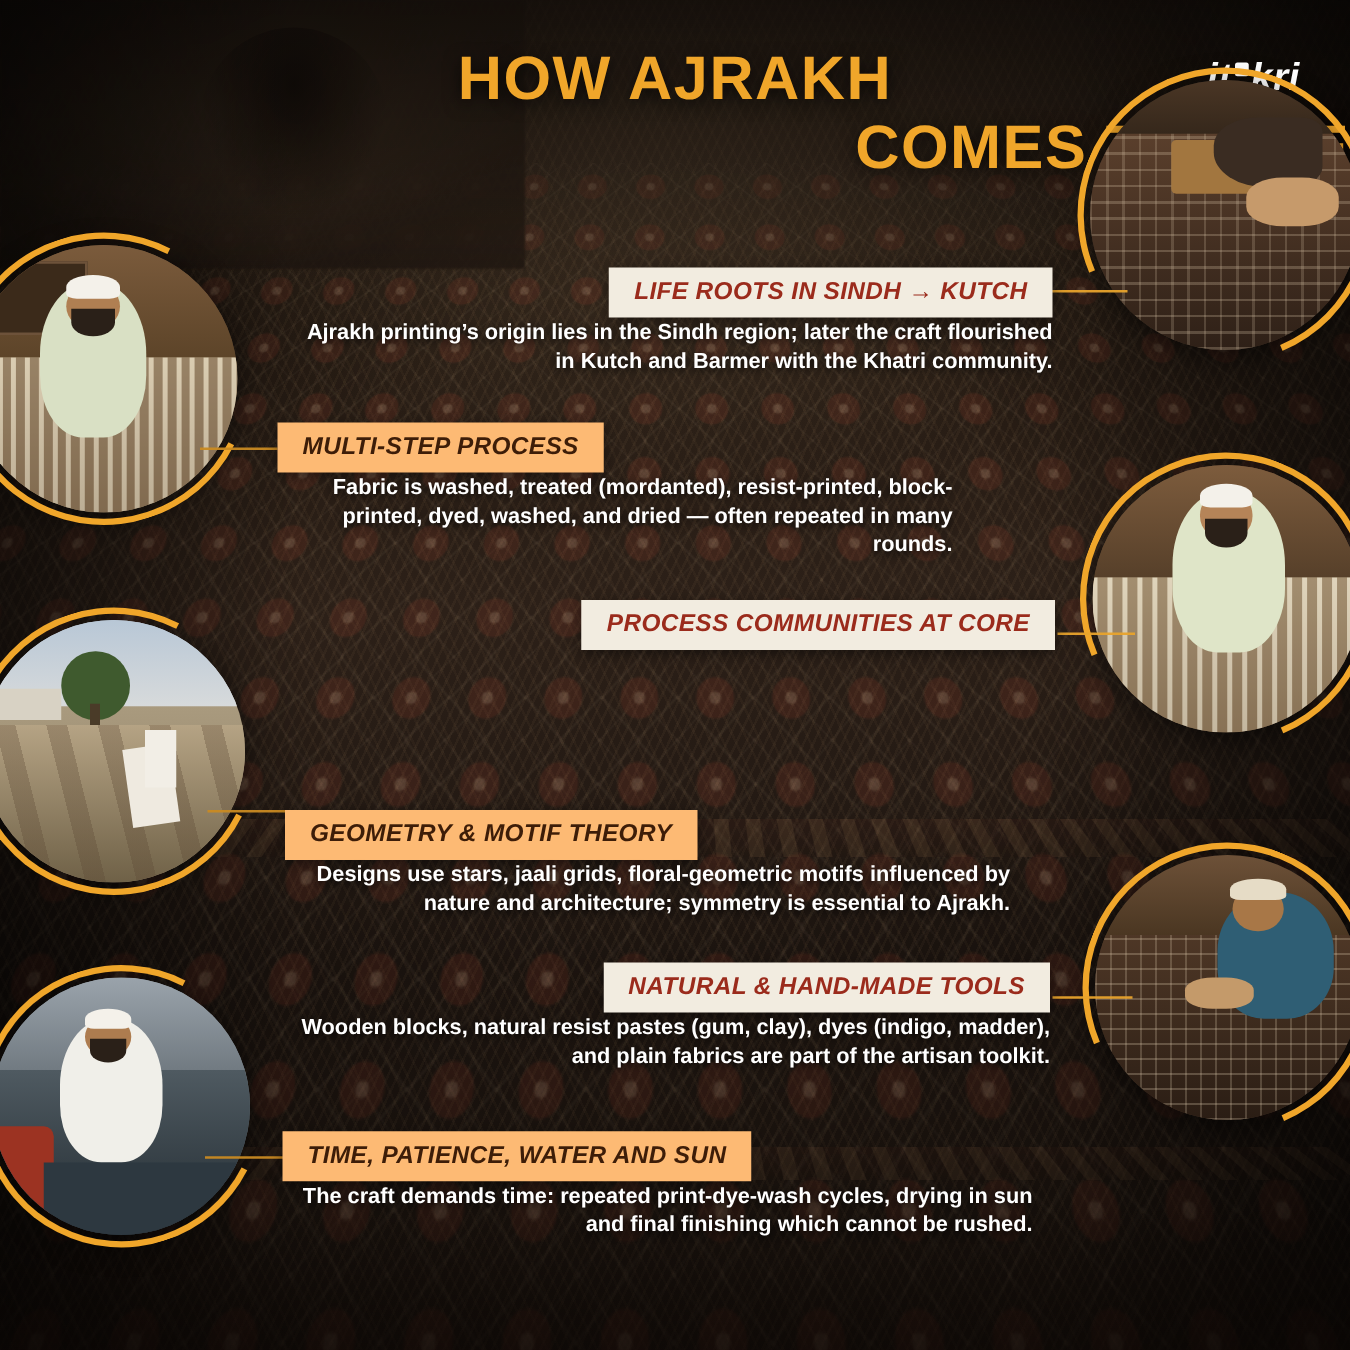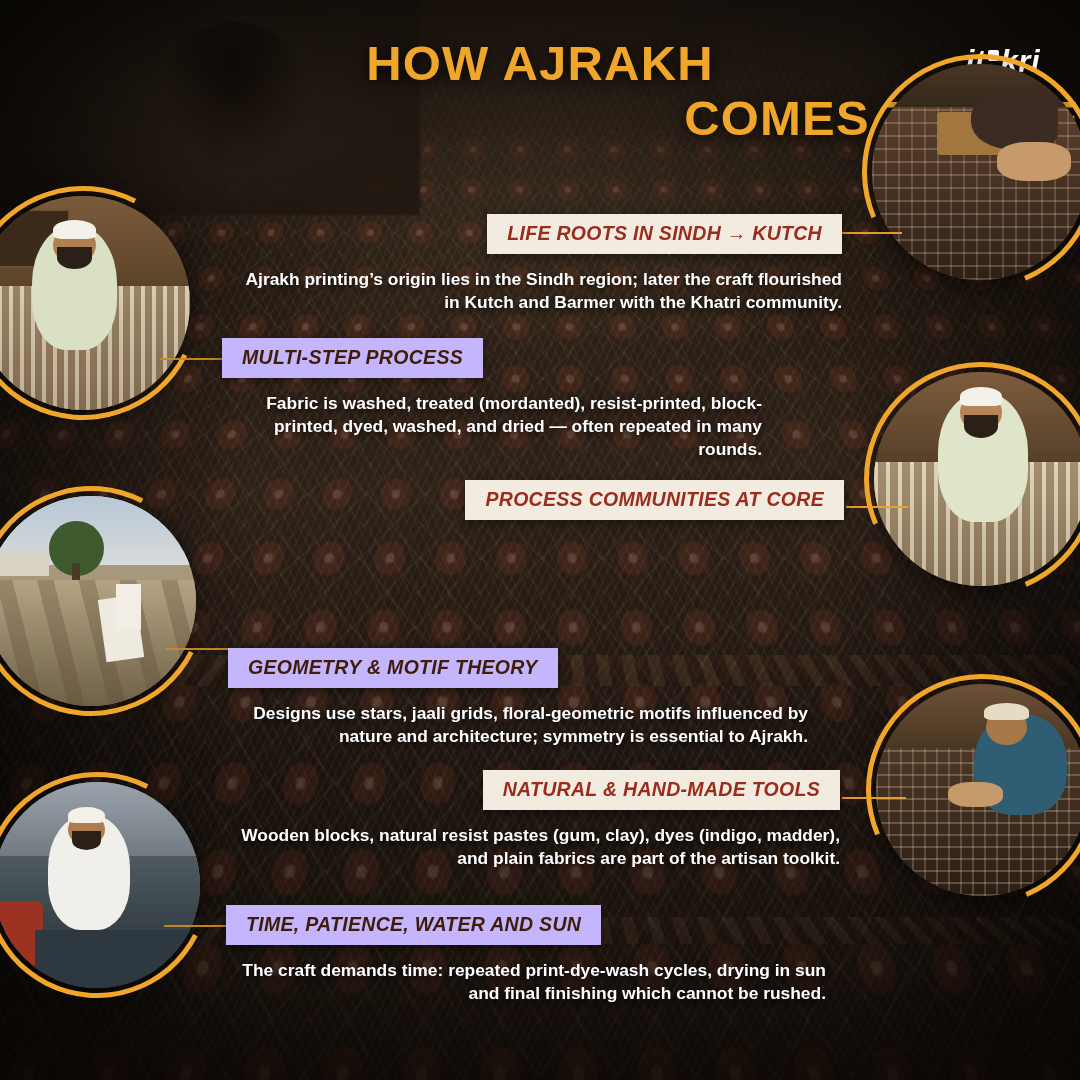--- a/index.html
+++ b/index.html
@@ -138,30 +138,30 @@
     font-style: italic;
     letter-spacing: 0.3px;
     white-space: nowrap;
     box-shadow: 0 3px 10px rgba(0,0,0,0.45);
   }
   .label-cream {
     background: #f2ece0;
     color: #9b2b1c;
   }
   .label-orange {
-    background: #c4b5fd;
+    background: #fdba74;
     color: #3d1d08;
   }
   .step-body {
     color: #ffffff;
     font-size: 17.4px;
     font-weight: bold;
     line-height: 1.33;
     text-shadow: 0 2px 7px rgba(0,0,0,0.85);
-    margin-top: 14px;
+    margin-top: 0;
     text-align: right;
   }
   .align-right { text-align: right; }
   .align-left { text-align: left; }
 
   
   .connector {
     position: absolute;
     height: 2px;
     background: #e8a32c;

